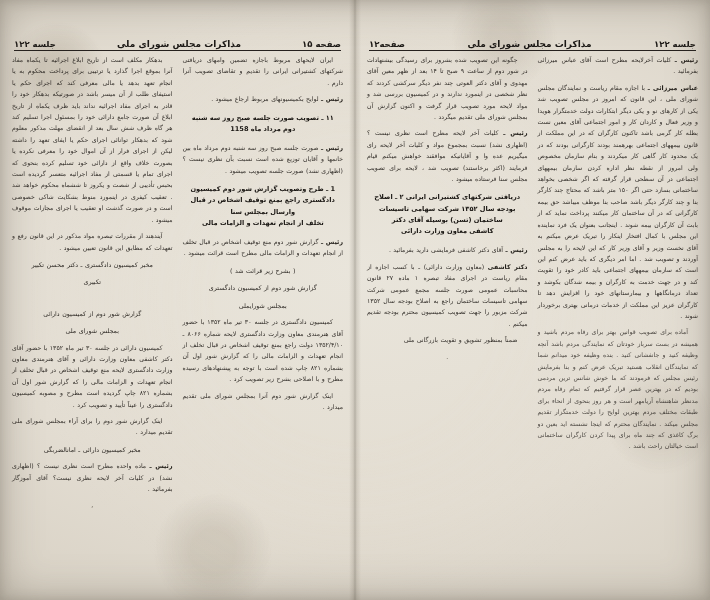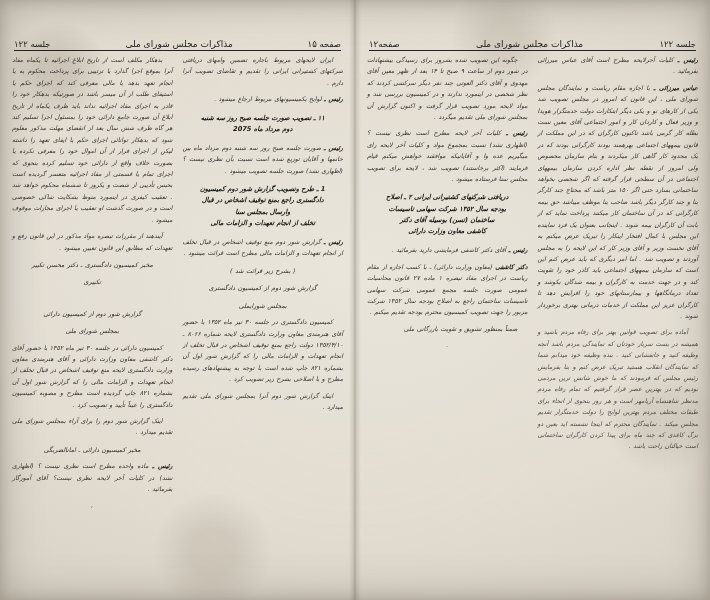--- a/index.html
+++ b/index.html
@@ -42,29 +42,29 @@
   #page-right{right:0;width:355px;}   
   #page-left {left:0; width:355px;}   
 
   
   .runhead{
     position:absolute;left:14px;right:14px;top:29px;height:20px;
     display:flex;align-items:flex-end;justify-content:space-between;
     border-bottom:1.3px solid #2b2724;
     padding-bottom:1px;
   }
-  .runhead .rh{font-size:8.5px;font-weight:normal;color:#221f1c;letter-spacing:.2px;white-space:nowrap;}
+  .runhead .rh{font-size:8.5px;font-weight:bold;color:#221f1c;letter-spacing:.2px;white-space:nowrap;}
   .runhead .rh.center{font-size:9px;margin-top:16px;}
 
   
   .cols{
     position:absolute;top:54px;bottom:10px;left:12px;right:12px;
     display:flex;flex-direction:row;gap:10px;
   }
-  .col{width:165px;position:relative;font-style:italic;}
+  .col{width:165px;position:relative;}
   #page-left .col{width:166px;}
 
   .p{
     font-size:6.2px;line-height:11.4px;text-align:justify;
     color:#2a2622;margin:0 0 5px 0;
     text-indent:10px;
     word-spacing:.5px;
     font-family:"DejaVu Sans","Liberation Sans",sans-serif;
   }
   .p.noind{text-indent:0;}
@@ -166,21 +166,21 @@
         <p class="p">
           <span>ایران لایحهای مربوط باجازه تضمین وامهای دریافتی شرکتهای کشتیرانی ایرانی را تقدیم و تقاضای تصویب آنرا دارم .</span>
         </p>
         <p class="p noind">
           <b>رئیس ـ</b>
           <span>لوایح بکمیسیونهای مربوط ارجاع میشود .</span>
         </p>
 
         <div class="heading">
           <div>۱۱ ـ تصویب صورت جلسه صبح روز سه شنبه</div>
-          <div>دوم مرداد ماه 2075</div>
+          <div>دوم مرداد ماه 1158</div>
         </div>
 
         <p class="p noind">
           <b>رئیس ـ</b>
           <span>صورت جلسه صبح روز سه شنبه دوم مرداد ماه بین خانمها و آقایان توزیع شده است نسبت بآن نظری نیست ؟ (اظهاری نشد) صورت جلسه تصویب میشود .</span>
         </p>
 
         <div class="heading">
           <div>1 ـ طرح وتصویب گزارش شور دوم کمیسیون</div>
           <div>دادگستری راجع بمنع توقیف اشخاص در قبال</div>

